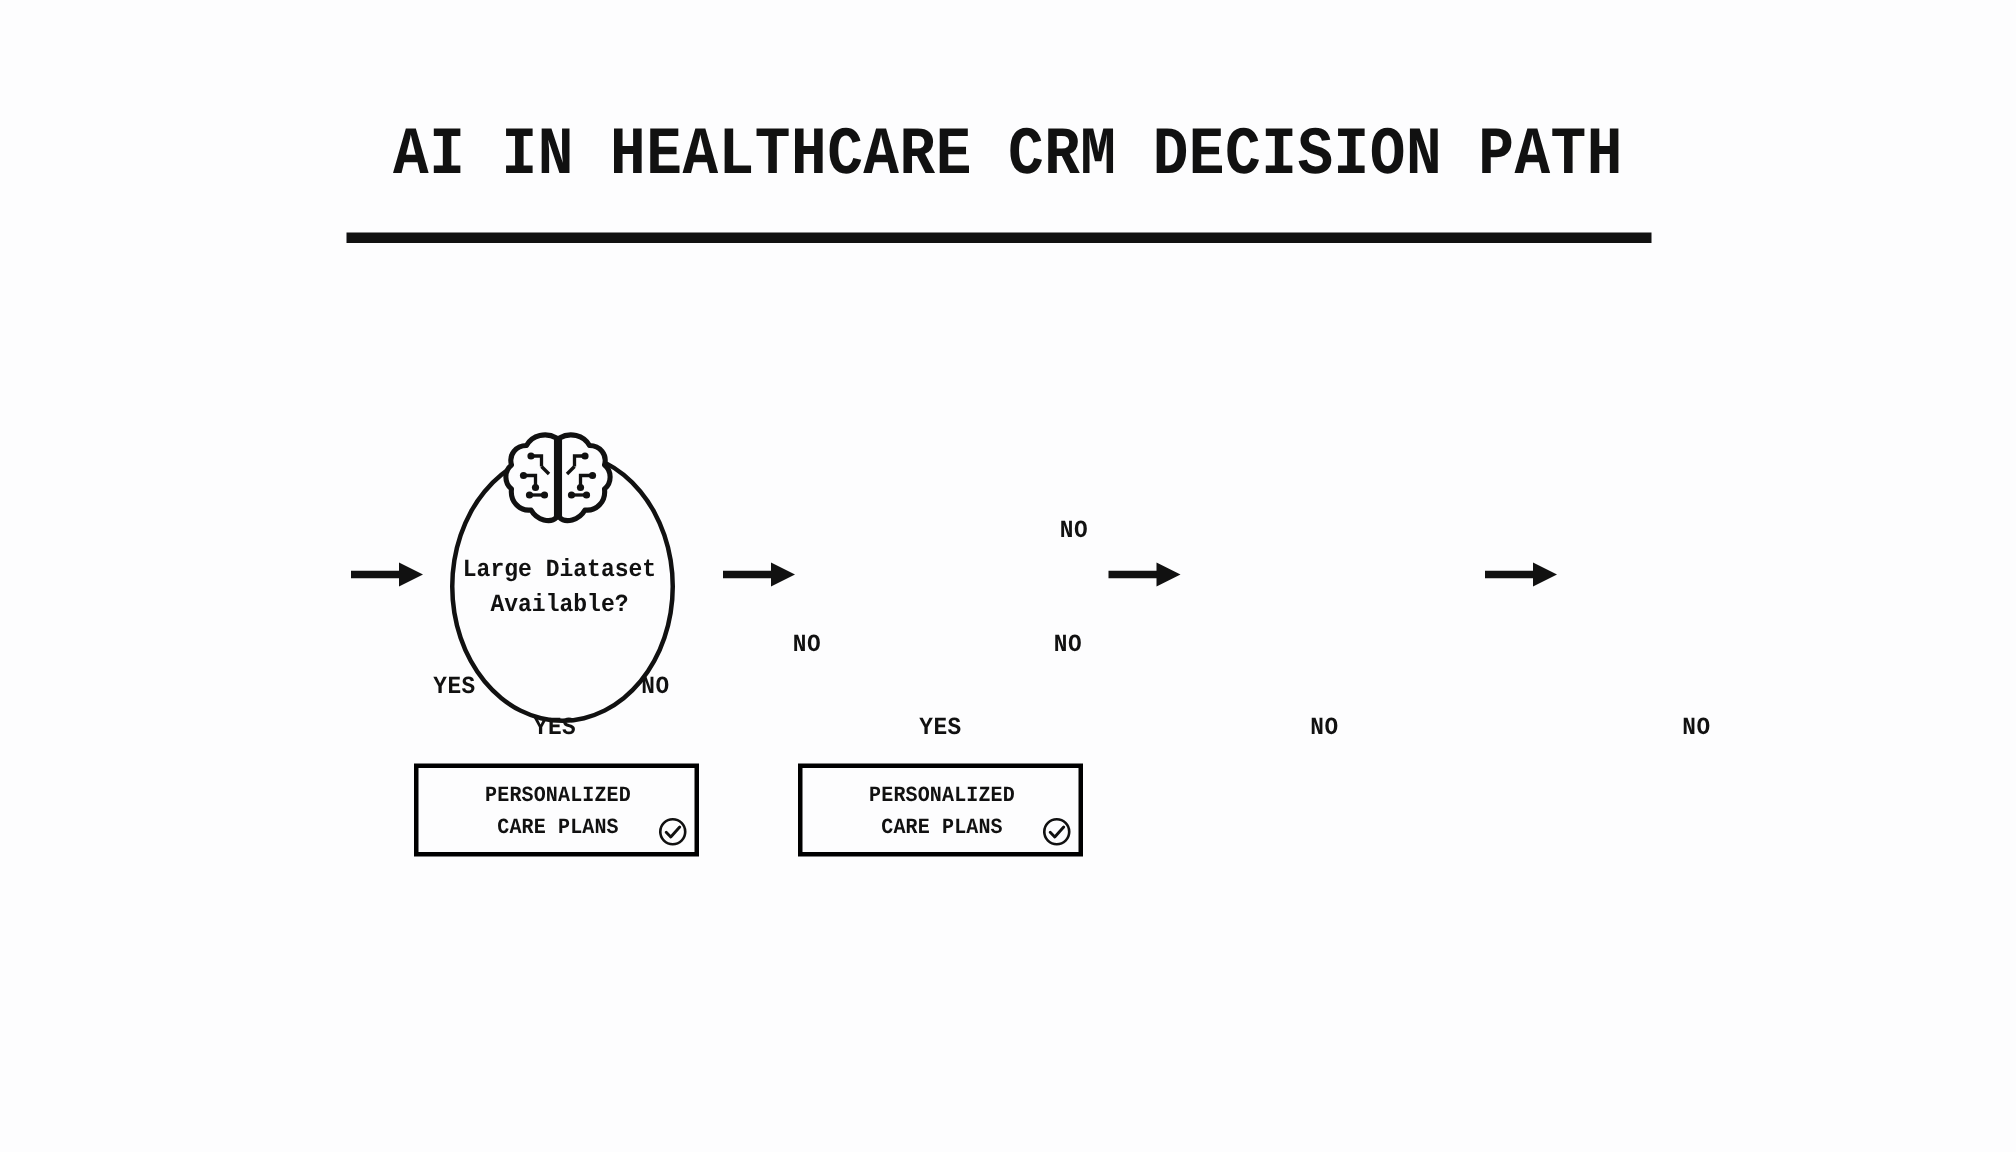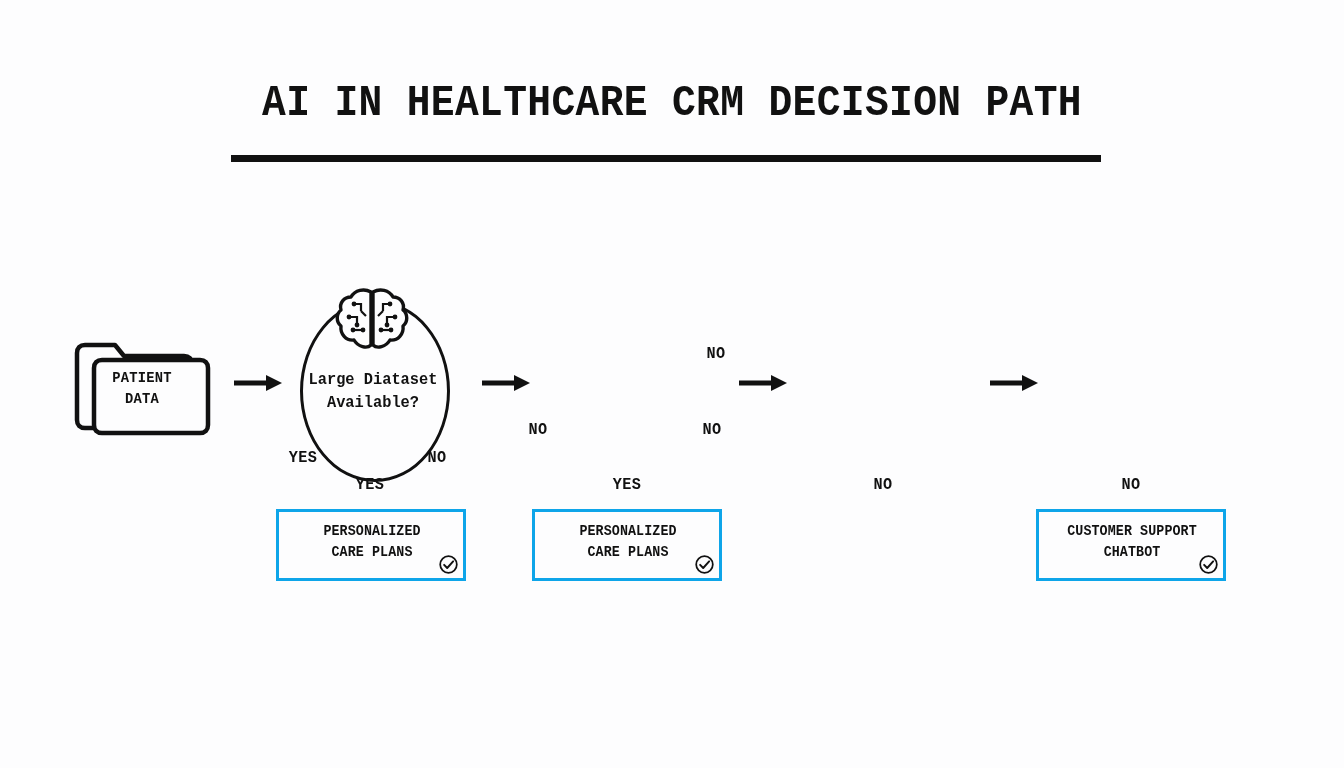--- a/index.html
+++ b/index.html
@@ -152,22 +152,22 @@
 
   
   .arrow {
     position: absolute;
   }
 
   
   .result-box {
     position: absolute;
     width: 190px;
-    height: 72px;
-    border: 3px solid #0ea5e9;
+    height: 62px;
+    border: 3px solid #000000;
     background: transparent;
     box-sizing: border-box;
   }
   .result-text {
     position: absolute;
     left: -8px;
     top: 9px;
     width: 202px;
     text-align: center;
     font-size: 14.5px;
@@ -190,30 +190,20 @@
   }
 </style>
 </head>
 <body>
 
 <div id="stage">
 
   <div class="title">AI IN HEALTHCARE CRM DECISION PATH</div>
   <div class="title-rule"></div>
 
-  <div class="node folder-wrap">
-    <svg width="140" height="110" viewBox="0 0 140 110">
-      <path d="M5 25 C5 20 8 17 13 17 L43 17 L52 28 L112 28 C117 28 120 31 120 36 L120 92 C120 97 117 100 112 100 L13 100 C8 100 5 97 5 92 Z" fill="none" stroke="#111111" stroke-width="4.5" stroke-linejoin="round"></path>
-      <path d="M22 40 C22 35 25 32 30 32 L128 32 C133 32 136 35 136 40 L136 97 C136 102 133 105 128 105 L30 105 C25 105 22 102 22 97 Z" fill="#fdfdfe" stroke="#111111" stroke-width="4.5" stroke-linejoin="round"></path>
-    </svg>
-    <div class="folder-label">
-      <div>PATIENT</div>
-      <div>DATA</div>
-    </div>
-  </div>
 
   <svg class="arrow" style="left:232px; top:372px;" width="52" height="22" viewBox="0 0 52 22">
     <line x1="2" y1="11" x2="36" y2="11" stroke="#111111" stroke-width="5"></line>
     <polygon points="34,3 50,11 34,19" fill="#111111"></polygon>
   </svg>
 
   <div class="node circle-wrap">
     <div class="ellipse-shape"></div>
     <svg class="top-icon" style="left:30px; top:-16px;" width="84" height="74" viewBox="0 0 84 74">
       <rect x="30" y="0" width="24" height="74" fill="#fdfdfe"></rect>
@@ -292,24 +282,14 @@
       <div>PERSONALIZED</div>
       <div>CARE PLANS</div>
     </div>
     <svg class="check-icon" viewBox="0 0 24 24">
       <circle cx="12" cy="12" r="9.5" fill="none" stroke="#111111" stroke-width="2"></circle>
       <path d="M7 12.4 L10.5 16 L17.3 8.4" fill="none" stroke="#111111" stroke-width="2.2" stroke-linecap="round" stroke-linejoin="round"></path>
     </svg>
   </div>
 
 
-  <div class="result-box" style="left:1036px; top:509px;">
-    <div class="result-text">
-      <div>CUSTOMER SUPPORT</div>
-      <div>CHATBOT</div>
-    </div>
-    <svg class="check-icon" viewBox="0 0 24 24">
-      <circle cx="12" cy="12" r="9.5" fill="none" stroke="#111111" stroke-width="2"></circle>
-      <path d="M7 12.4 L10.5 16 L17.3 8.4" fill="none" stroke="#111111" stroke-width="2.2" stroke-linecap="round" stroke-linejoin="round"></path>
-    </svg>
-  </div>
 
 </div>
 
 </body></html>

